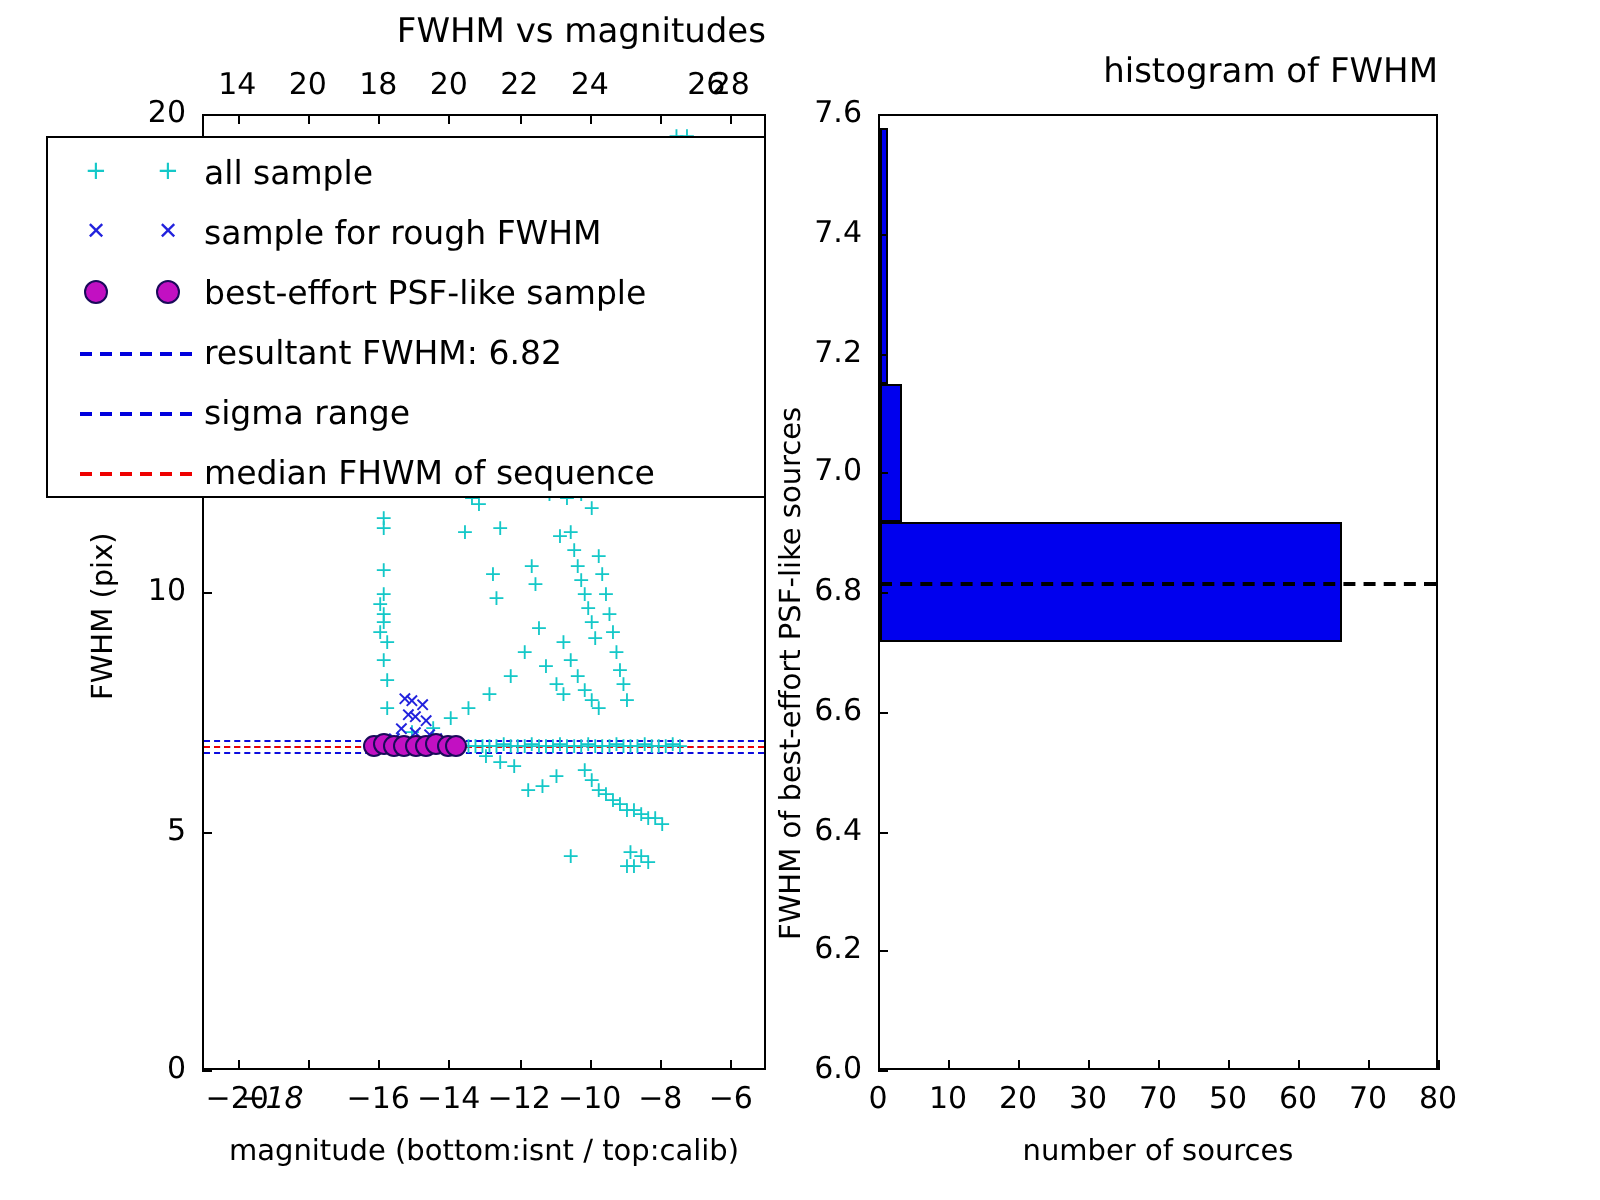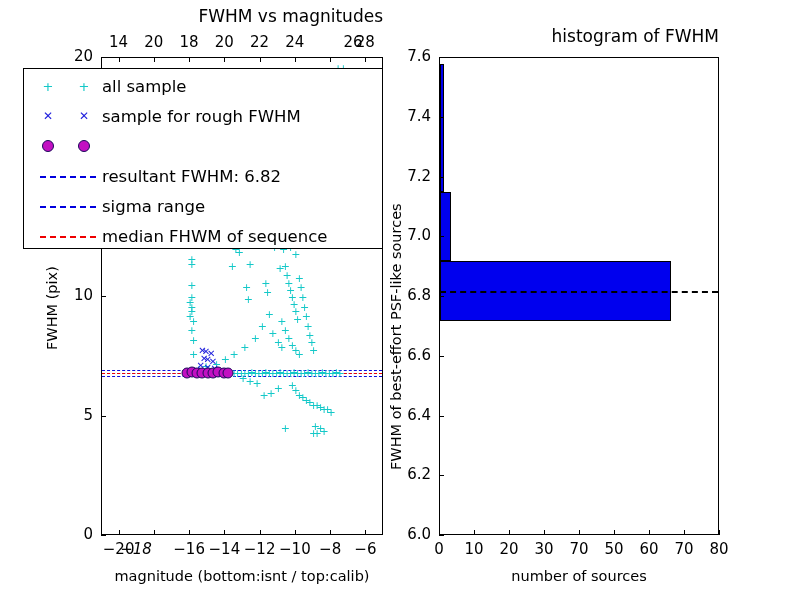--- a/index.html
+++ b/index.html
@@ -374,20 +374,21 @@
           <span class="lh-mark" style="left: 16px; color: rgb(34, 34, 221); font-size: 12px;">✕</span>
           <span class="lh-mark" style="left: 52px; color: rgb(34, 34, 221); font-size: 12px;">✕</span>
         </div>
         <span class="legend-text">sample for rough FWHM</span>
       </div>
       <div class="legend-row">
         <div class="legend-handle">
           <span class="lh-mark" style="left: 16px; color: rgb(194, 16, 194); width: 10px; height: 10px; border-radius: 50%; background: rgb(194, 16, 194); border: 1px solid rgb(26, 10, 90); display: inline-block;"></span>
           <span class="lh-mark" style="left: 52px; color: rgb(194, 16, 194); width: 10px; height: 10px; border-radius: 50%; background: rgb(194, 16, 194); border: 1px solid rgb(26, 10, 90); display: inline-block;"></span>
         </div>
+        <span class="legend-text">best-effort PSF-like sample</span>
       </div>
       <div class="legend-row">
         <div class="legend-handle">
           <span class="lh-line" style="border-top: 2px dashed rgb(0, 0, 221);"></span>
         </div>
         <span class="legend-text">resultant FWHM: 6.82</span>
       </div>
       <div class="legend-row">
         <div class="legend-handle">
           <span class="lh-line" style="border-top: 2px dashed rgb(0, 0, 221);"></span>

